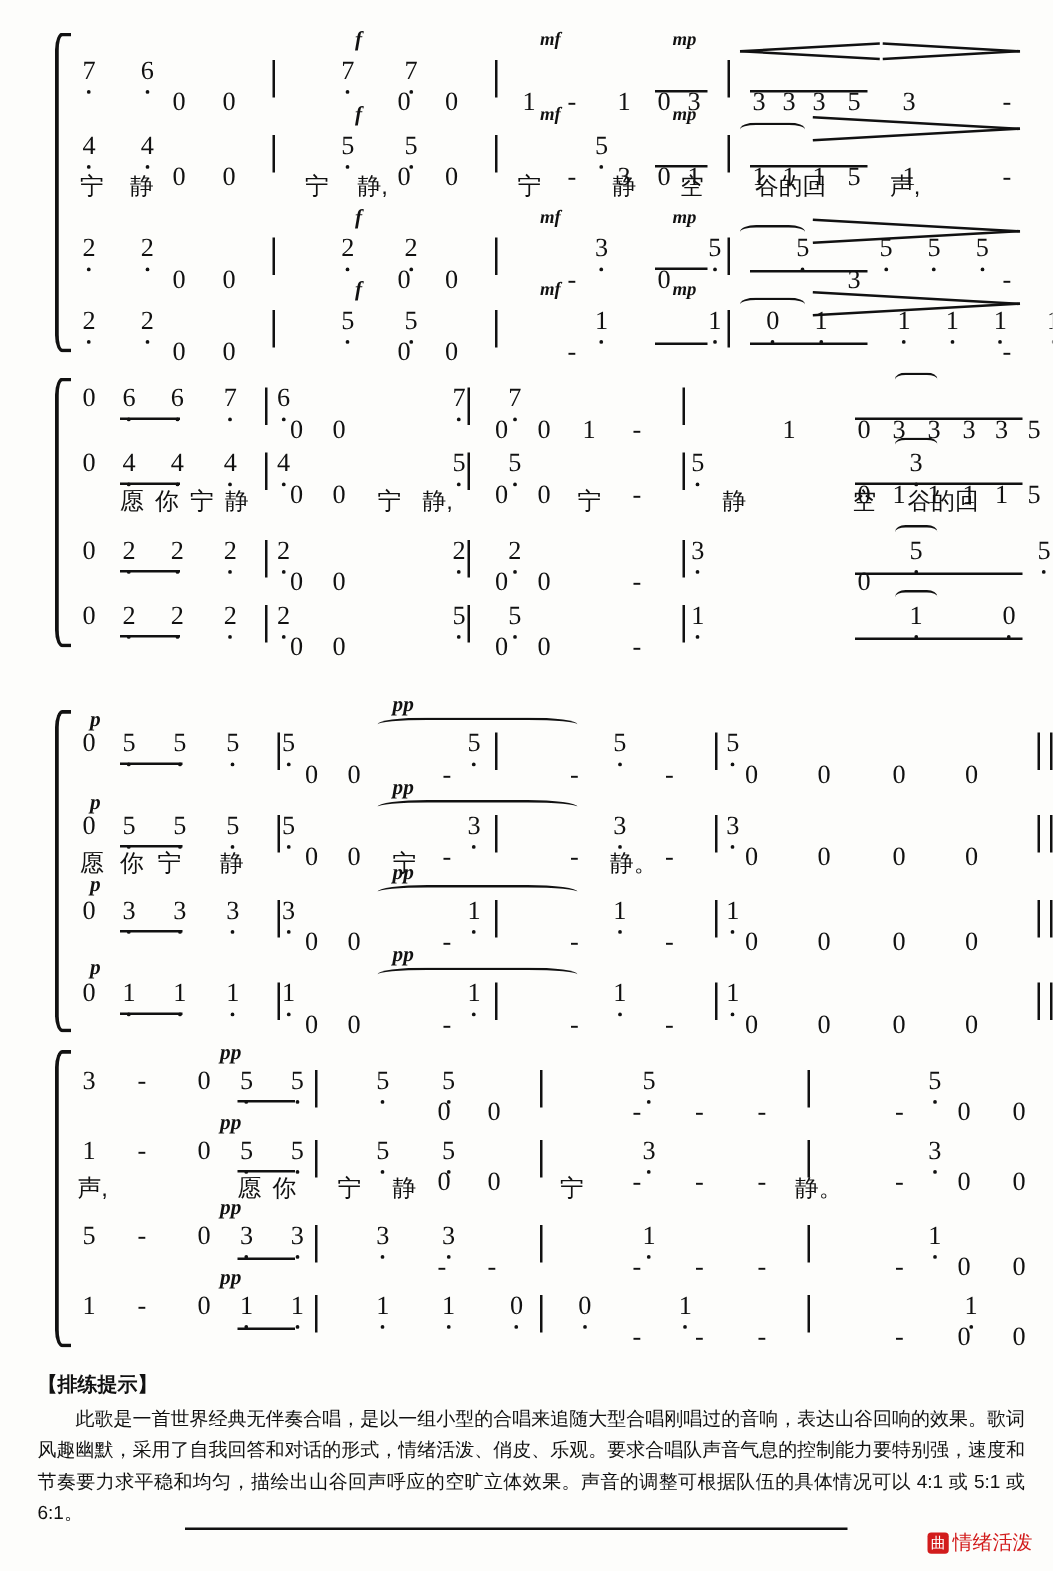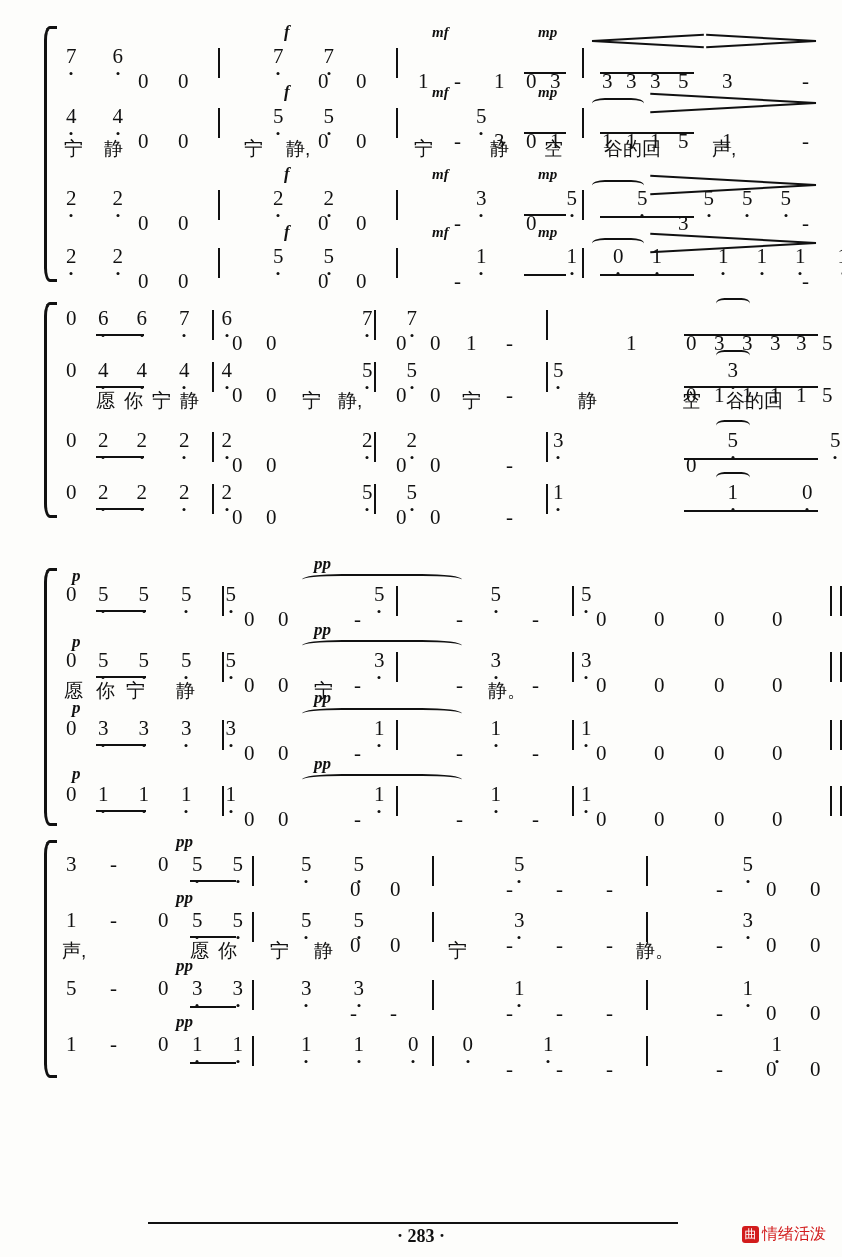--- a/index.html
+++ b/index.html
@@ -660,20 +660,23 @@
       <div class="cell" style="left:540px;">-</div>
       <div class="bar" style="left:580px;"></div>
       <div class="cell rel dotb" style="left:604px;">1</div>
       <div class="cell" style="left:650px;">-</div>
       <div class="cell" style="left:700px;">0</div>
       <div class="cell" style="left:744px;">0</div>
       
     </div>
   </div>
 
+  <div class="notes-block">
+    <div class="notes-title">【排练提示】</div>
+    <div class="notes-body">此歌是一首世界经典无伴奏合唱，是以一组小型的合唱来追随大型合唱刚唱过的音响，表达山谷回响的效果。歌词风趣幽默，采用了自我回答和对话的形式，情绪活泼、俏皮、乐观。要求合唱队声音气息的控制能力要特别强，速度和节奏要力求平稳和均匀，描绘出山谷回声呼应的空旷立体效果。声音的调整可根据队伍的具体情况可以 4:1 或 5:1 或 6:1。</div>
+  </div>
 
   <div class="footer-rule"></div>
-  <div class="pagenum">· 283 ·</div>
   <div class="watermark">
     <span class="wm-badge">曲</span>
     <span>情绪活泼</span>
   </div>
 </div>
 
 </body></html>

